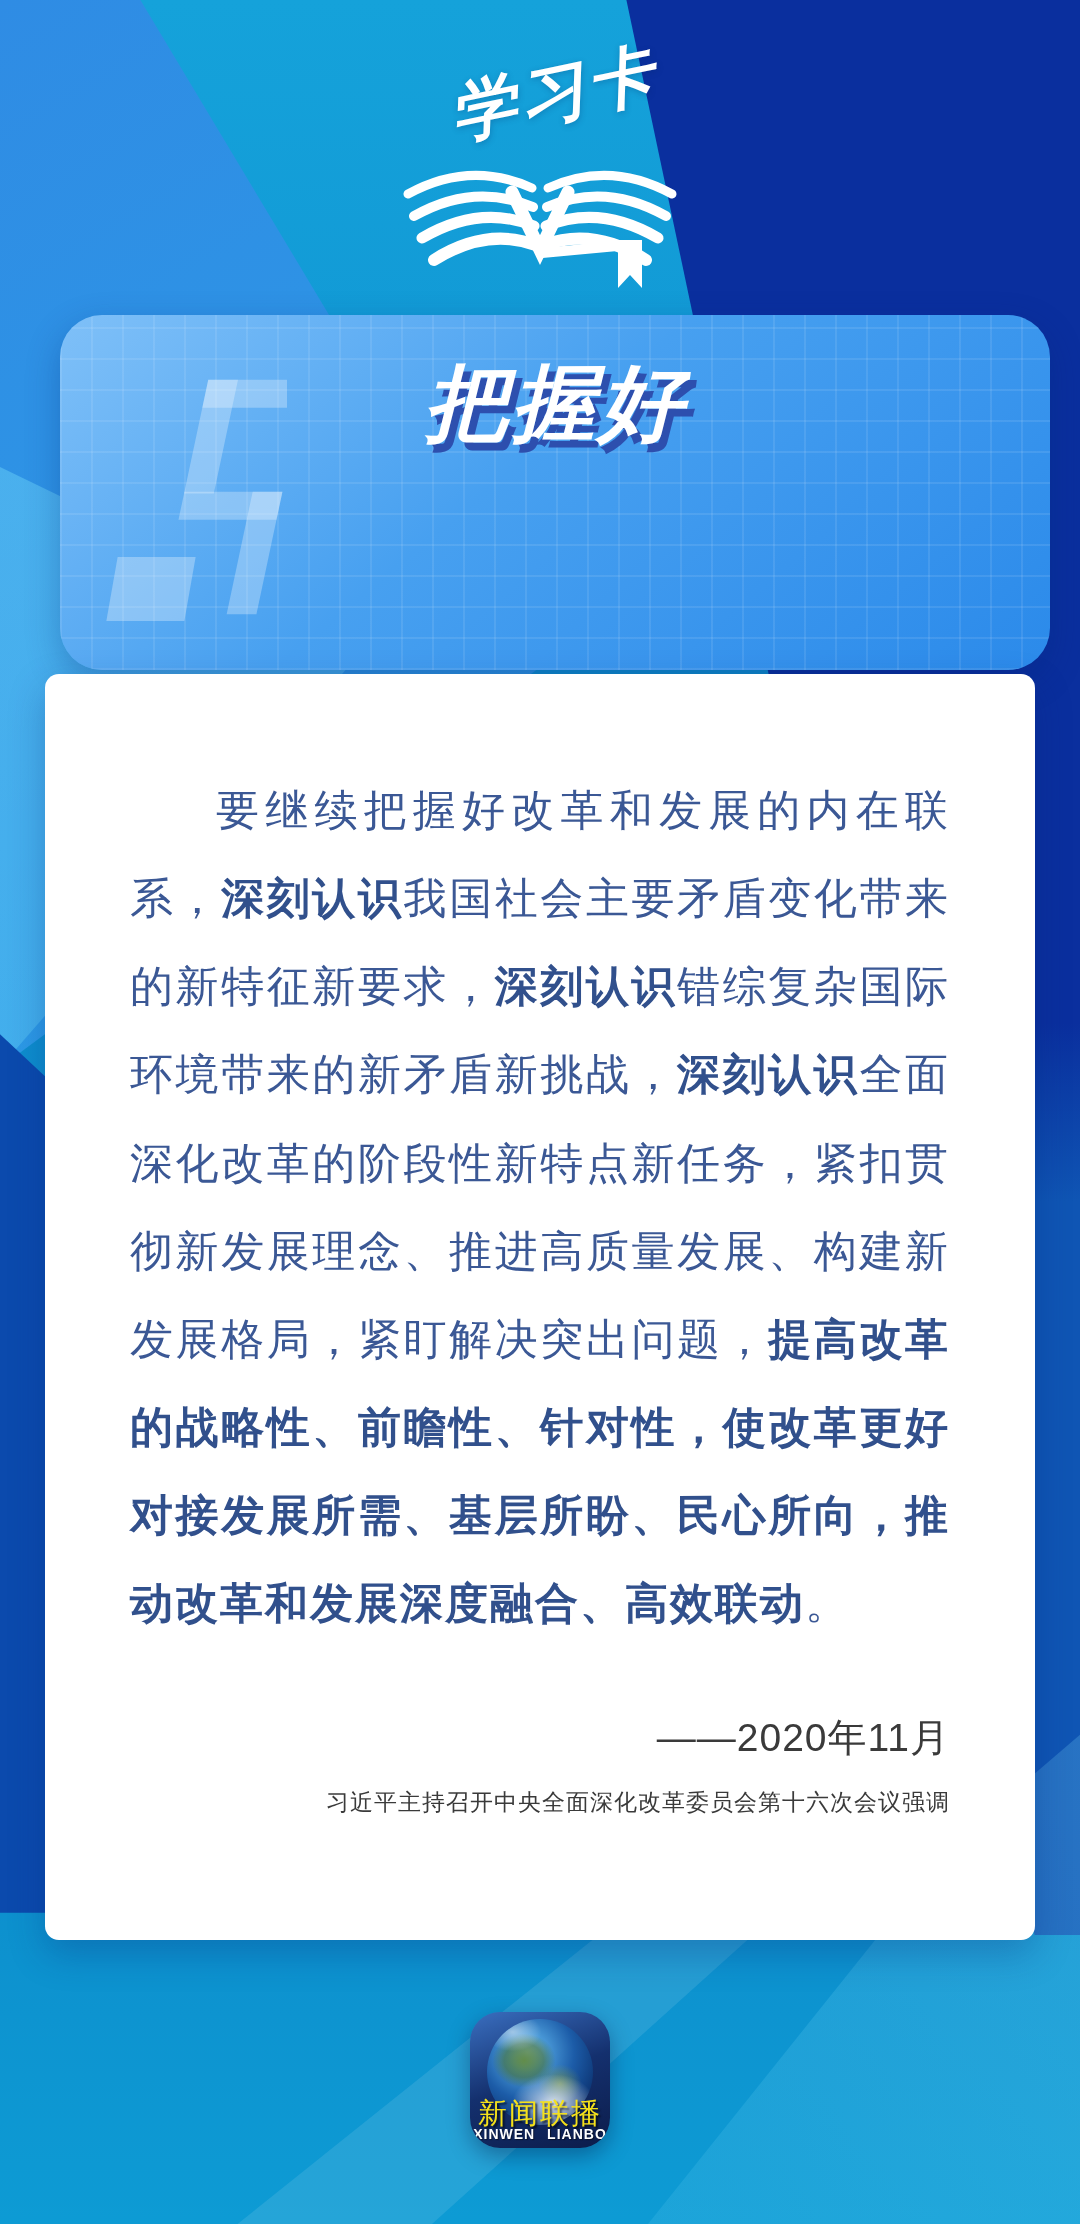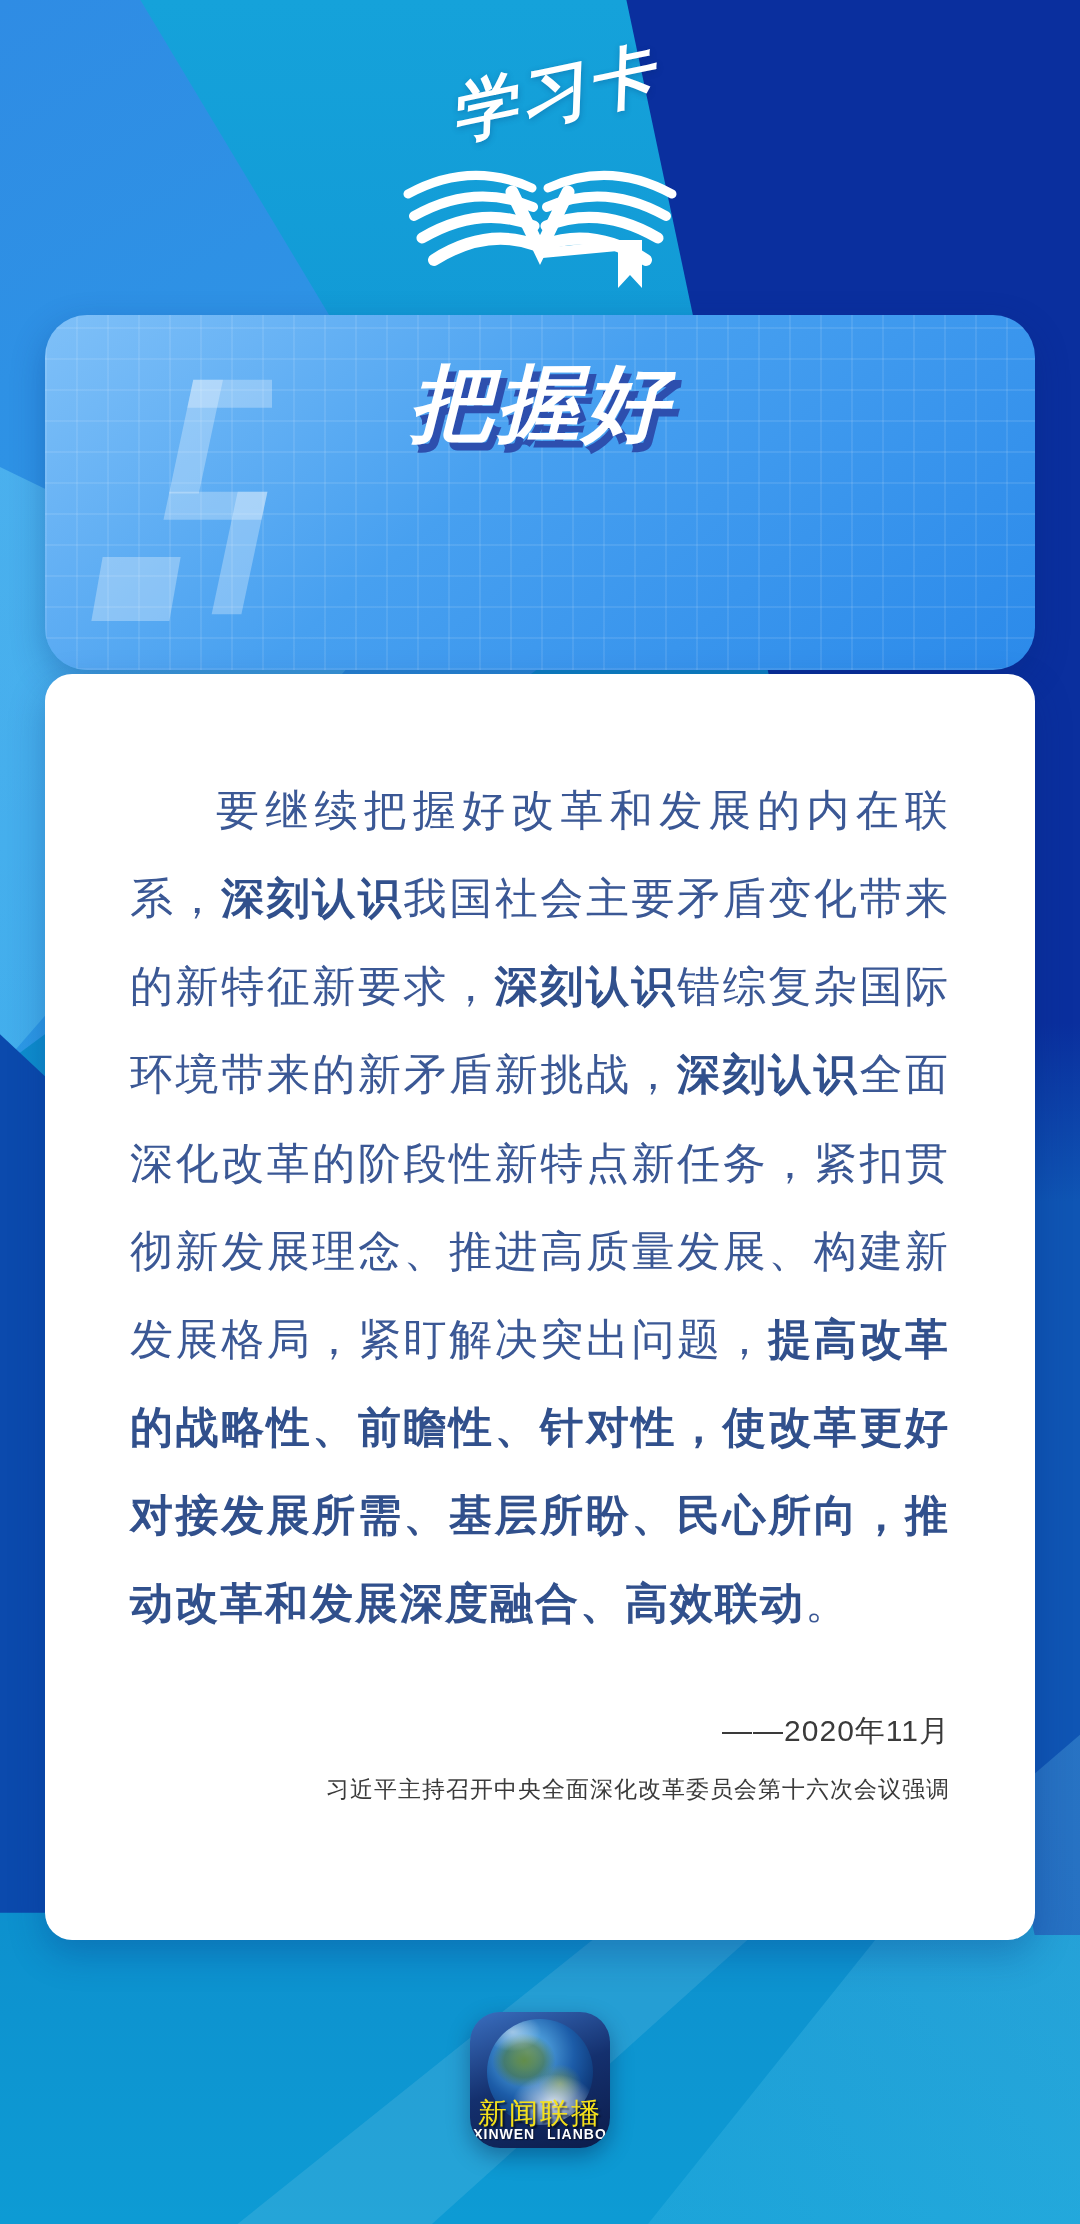--- a/index.html
+++ b/index.html
@@ -35,21 +35,21 @@
   
   .brand { position:absolute; left:0; top:52px; width:100%; text-align:center; }
   .brand-text {
     display:inline-block; color:#fff; font-size:66px; font-weight:700; font-style:italic;
     letter-spacing:4px; transform:rotate(-12deg) translateX(14px);
     text-shadow:0 2px 6px rgba(0,40,100,0.25);
   }
   .brand-book { margin-top:-6px; }
   
   .header-card {
-    position:absolute; left:45px; top:315px; width:990px; height:355px;
+    position:absolute; left:60px; top:315px; width:990px; height:355px;
     border-radius:42px; overflow:hidden;
     background:
       repeating-linear-gradient(90deg, rgba(255,255,255,0.09) 0 2px, rgba(255,255,255,0) 2px 31px),
       repeating-linear-gradient(0deg, rgba(255,255,255,0.09) 0 2px, rgba(255,255,255,0) 2px 31px),
       linear-gradient(140deg, var(--header-card-top) 0%, #47a0f0 45%, var(--header-card-bottom) 100%);
     box-shadow:0 12px 34px rgba(8,40,120,0.30);
   }
   .watermark-five { position:absolute; left:52px; top:44px; opacity:0.95; }
   .watermark-square {
     position:absolute; left:52px; top:242px; width:78px; height:64px;
@@ -58,31 +58,31 @@
   .header-title {
     position:relative; margin-top:36px; text-align:center;
     color:var(--title-text); font-weight:900; font-style:italic;
     font-size:84px; line-height:1.25; letter-spacing:3px;
     text-shadow:6px 8px 0 var(--title-shadow);
     white-space:nowrap;
   }
   
   .body-card {
     position:absolute; left:45px; top:674px; width:990px; height:1266px;
-    border-radius:27px; background:#ffffff;
+    border-radius:14px; background:#ffffff;
     box-sizing:border-box; padding:92px 85px 8px 85px;
     box-shadow:0 14px 36px rgba(8,40,120,0.28);
   }
   .body-paragraph {
     font-size:43px; line-height:2.05; letter-spacing:2px;
     color:var(--body-text); text-align:justify; text-indent:2em;
   }
   .body-paragraph .run-bold { font-weight:700; color:var(--body-text-bold); }
   .attribution { margin-top:64px; text-align:right; color:var(--attribution-text); }
-  .attr-date { font-size:30px; letter-spacing:1px; }
+  .attr-date { font-size:39px; letter-spacing:1px; }
   .attr-source { font-size:23px; margin-top:22px; letter-spacing:1px; }
   
   .app-icon {
     position:absolute; left:50%; top:2012px; transform:translateX(-50%);
     width:140px; height:136px; border-radius:30px; overflow:hidden;
     background:linear-gradient(160deg, #3a6fc0 0%, #14306e 48%, var(--icon-navy) 100%);
     box-shadow:0 8px 22px rgba(0,10,50,0.35);
   }
   .globe {
     position:absolute; left:17px; top:7px; width:106px; height:106px; border-radius:50%;

